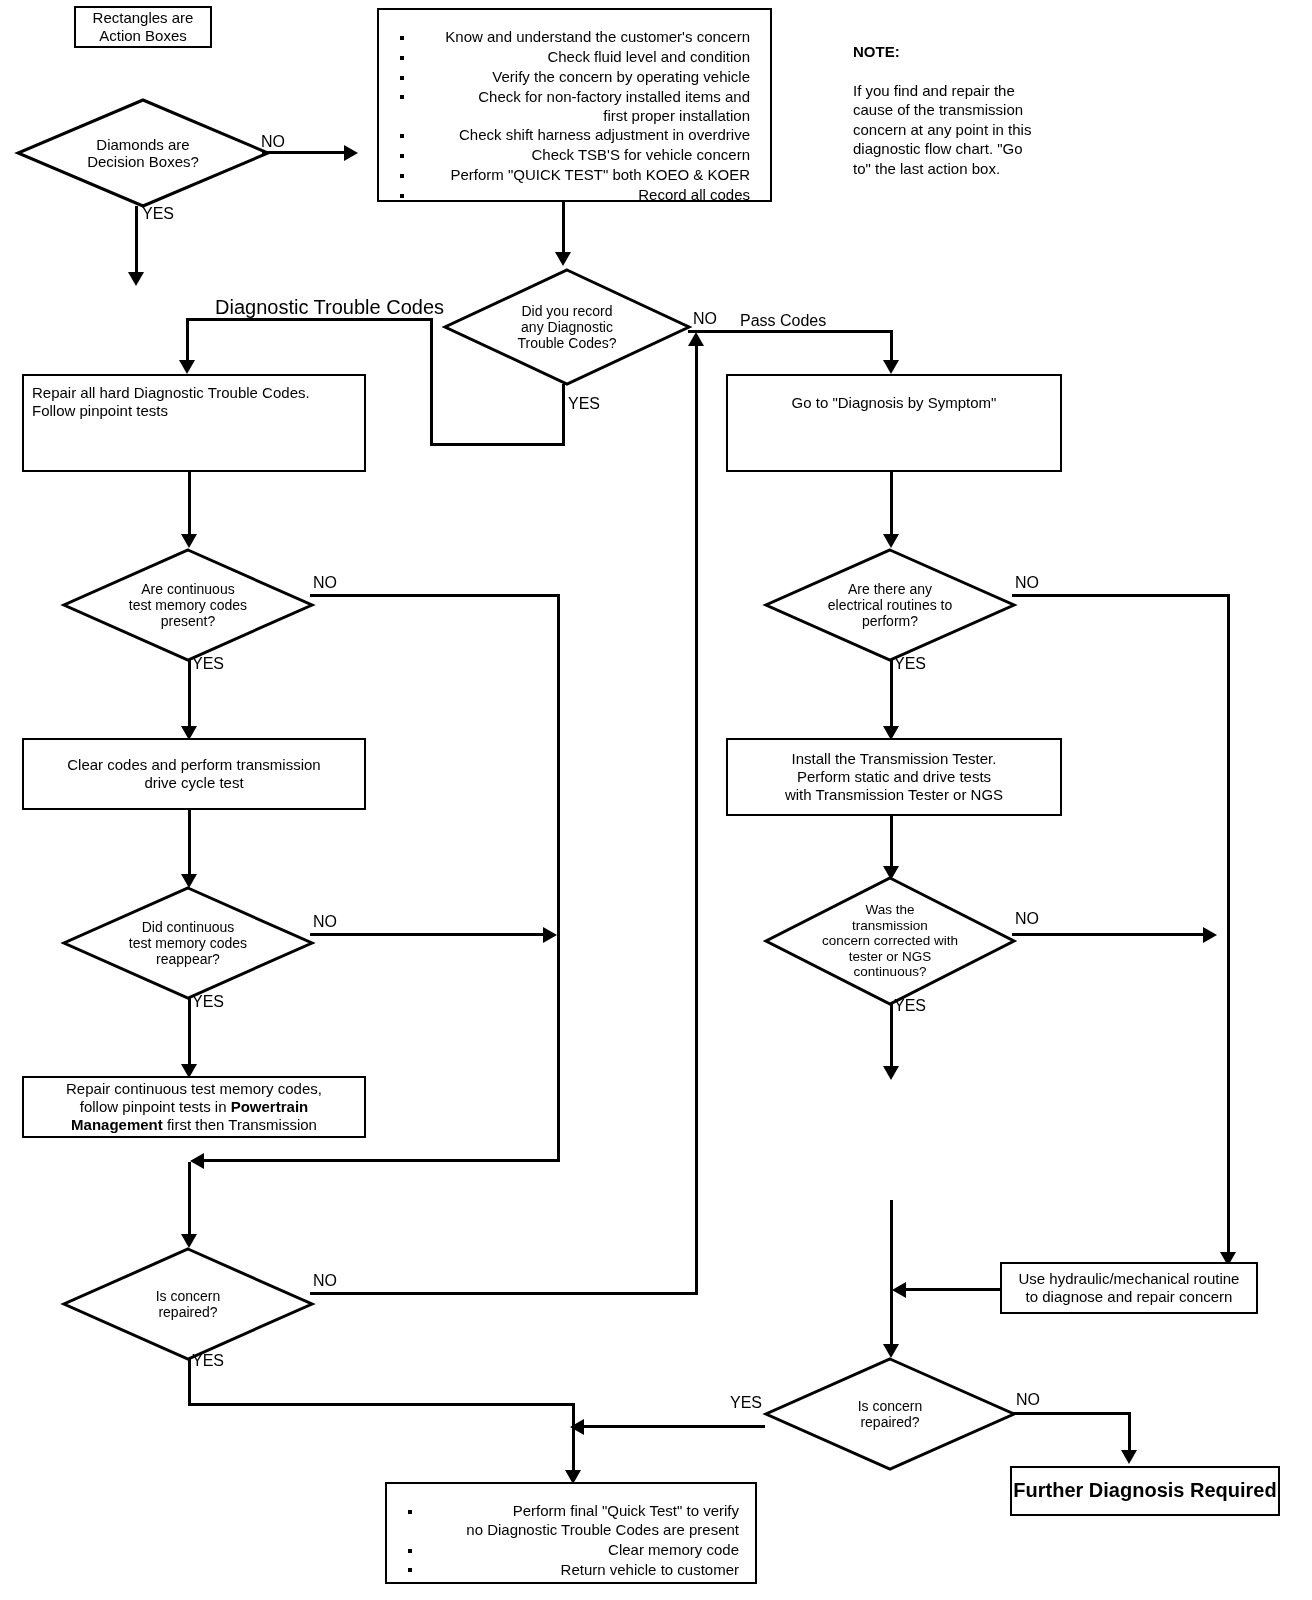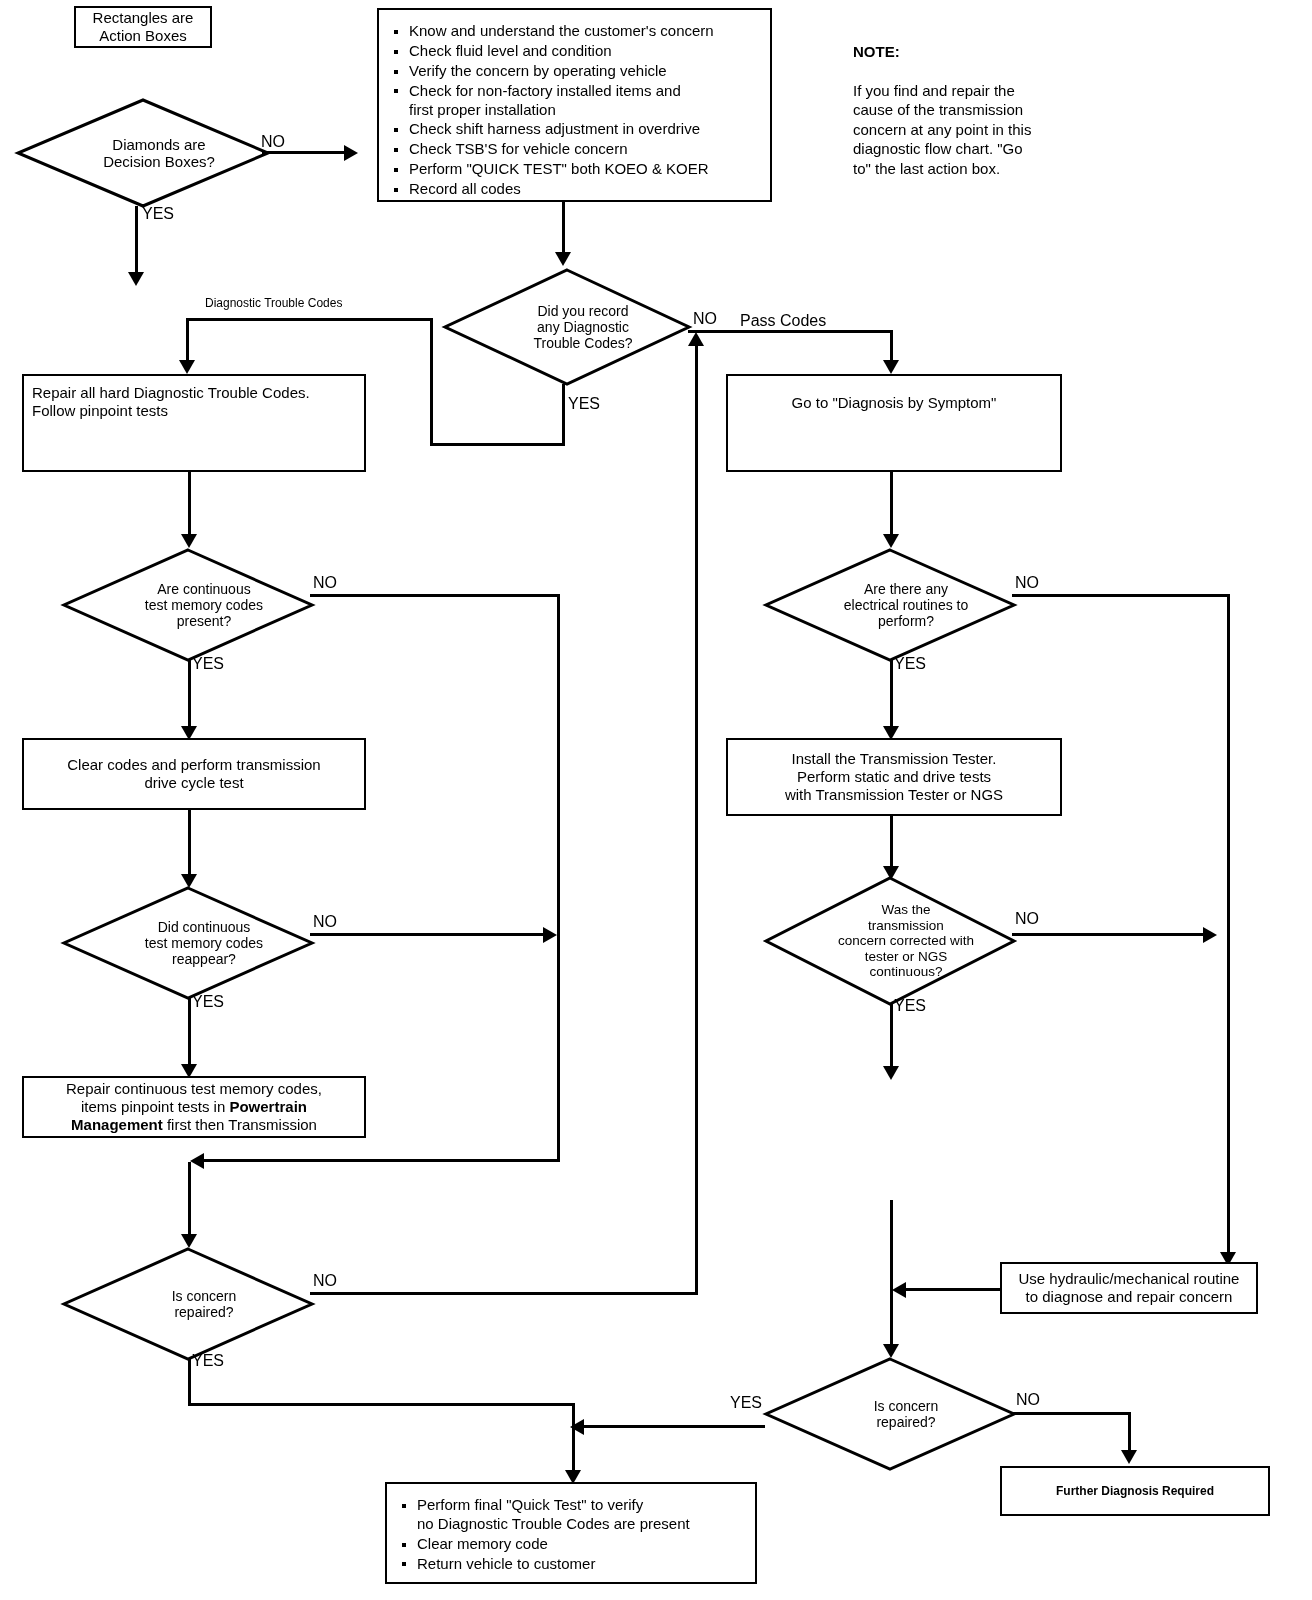--- a/index.html
+++ b/index.html
@@ -11,33 +11,33 @@
   
   .rect{
     border:2px solid #000;background:#fff;
     display:flex;align-items:center;justify-content:center;
     text-align:center;line-height:1.18;color:#000;
   }
   .rect.topalign{align-items:flex-start;}
   .rect .inner{width:100%;}
 
   
-  ul.bullets{list-style:none;margin:4px;padding:0;text-align:left;}
+  ul.bullets{list-style:none;margin:10px;padding:0;text-align:right;}
   ul.bullets li{position:relative;padding-left:20px;margin:0 0 1px 0;line-height:1.26;}
   ul.bullets li:before{
     content:"";position:absolute;left:5px;top:0.52em;
     width:4px;height:4px;background:#000;
   }
   ul.bullets li span.cont{display:block;padding-left:0;}
 
   
   .diamond{position:absolute;}
   .diamond svg{position:absolute;left:0;top:0;overflow:visible;}
   .diamond .dtext{
-    position:absolute;left:16px;top:0;width:100%;height:100%;
+    position:absolute;left:0;top:0;width:100%;height:100%;
     display:flex;align-items:center;justify-content:center;
     text-align:center;line-height:1.16;color:#000;
   }
 
   
   .ln{position:absolute;background:#000;}
   .hl{height:3px;}
   .vl{width:3px;}
   .arrow{position:absolute;width:0;height:0;}
   .ar-down{border-left:8px solid transparent;border-right:8px solid transparent;border-top:14px solid #000;}
@@ -45,21 +45,21 @@
   .ar-right{border-top:8px solid transparent;border-bottom:8px solid transparent;border-left:14px solid #000;}
   .ar-left{border-top:8px solid transparent;border-bottom:8px solid transparent;border-right:14px solid #000;}
 
   .elabel{position:absolute;color:#000;white-space:nowrap;font-size:16px;}
   .note{position:absolute;color:#000;line-height:1.3;white-space:pre-line;}
 
   .b{font-weight:bold;}
   .f13{font-size:13.5px;}
   .f14{font-size:14px;}
   .f15{font-size:15px;}
-  .f16{font-size:12px;}
+  .f16{font-size:20px;margin-left:10px;}
 </style>
 </head>
 <body>
 
 <div id="root">
 
   <div class="node rect f15" style="left:74px;top:6px;width:138px;height:42px;">
     <div class="inner" style="white-space:pre-line;">Rectangles are
 Action Boxes</div>
   </div>
@@ -175,21 +175,21 @@
   <div class="ln hl" style="left:310px;top:933px;width:238px;"></div>
   <div class="arrow ar-right" style="left:543px;top:927px;"></div>
 
   <div class="elabel" style="left:192px;top:993px;">YES</div>
   <div class="ln vl" style="left:188px;top:998px;height:72px;"></div>
   <div class="arrow ar-down" style="left:181px;top:1064px;"></div>
 
   <div class="node rect f15" style="left:22px;top:1076px;width:344px;height:62px;padding:4px 8px;">
     <div class="inner">
       <div>Repair continuous test memory codes,</div>
-      <div><span>items pinpoint tests in </span><span class="b">Powertrain</span></div>
+      <div><span>follow pinpoint tests in </span><span class="b">Powertrain</span></div>
       <div><span class="b">Management</span><span> first then Transmission</span></div>
     </div>
   </div>
 
   <div class="ln vl" style="left:188px;top:1162px;height:78px;"></div>
   <div class="arrow ar-down" style="left:181px;top:1234px;"></div>
 
   <div class="ln hl" style="left:200px;top:1159px;width:360px;"></div>
   <div class="arrow ar-left" style="left:190px;top:1153px;"></div>
 

